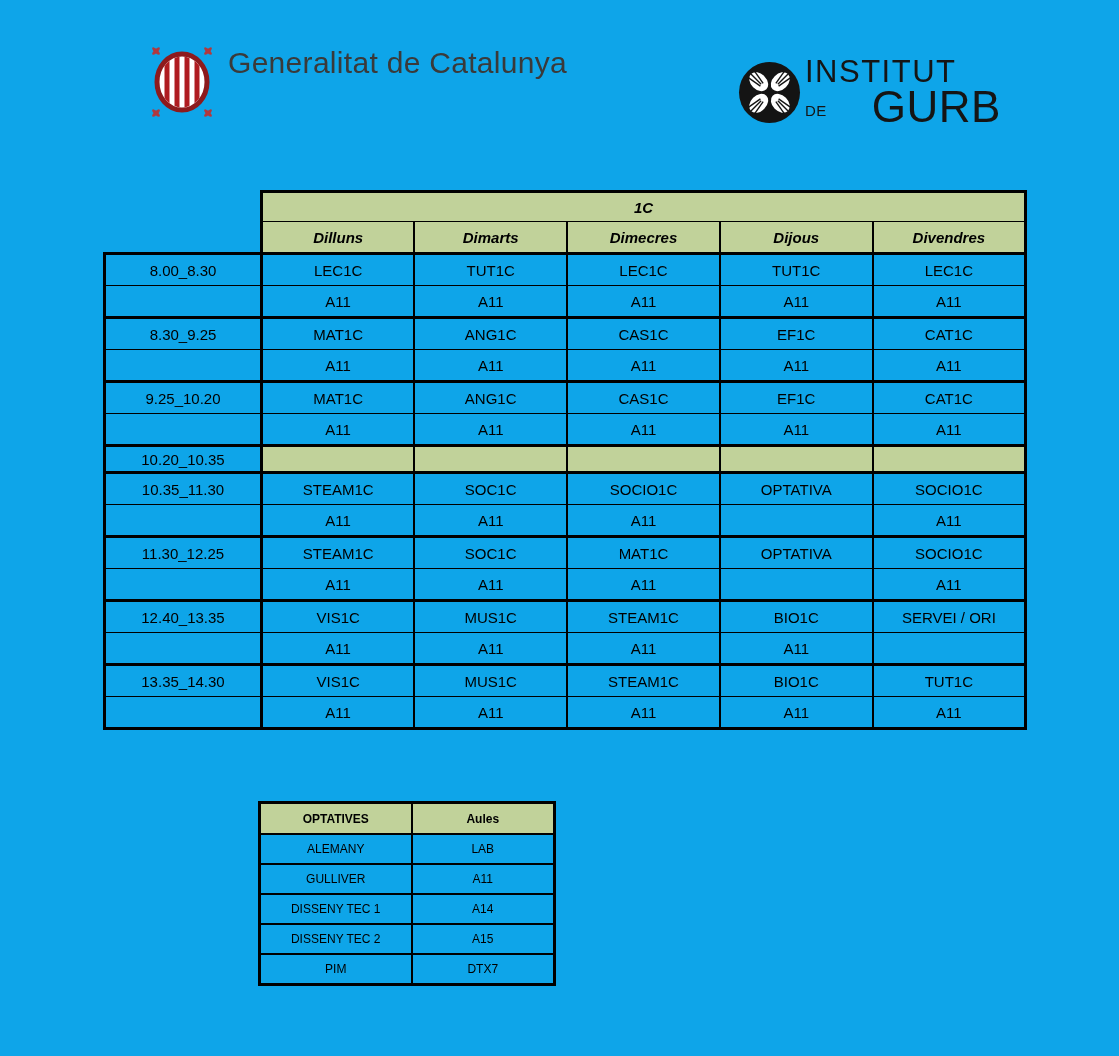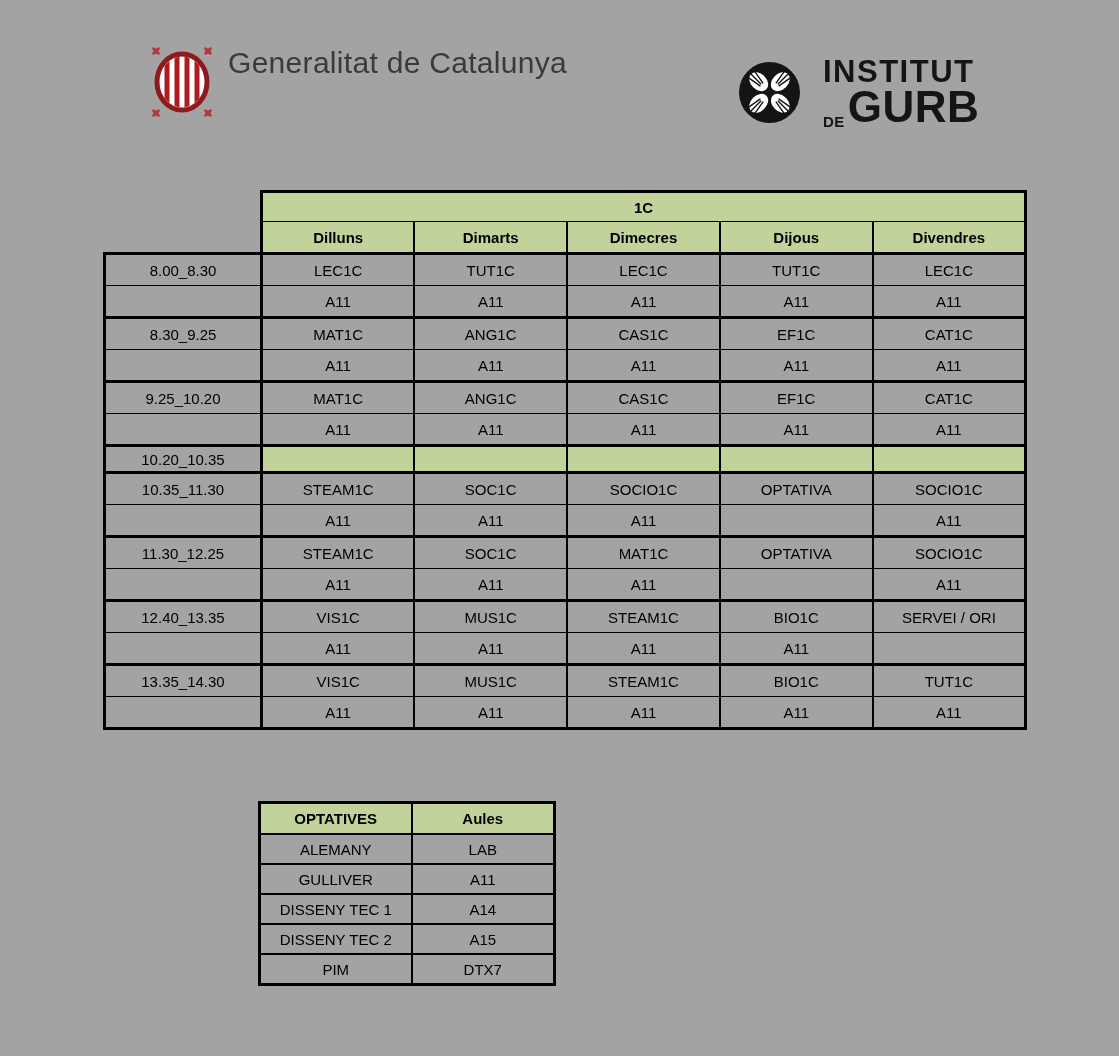--- a/index.html
+++ b/index.html
@@ -1,61 +1,61 @@
 <!DOCTYPE html>
 <html style="--green: #c1d29a; --border: #000000;"><head>
 <meta charset="utf-8">
 <style>
   :root{
     --green:#c1d29a;
     --border:#000000;
   }
   html,body{margin:0;padding:0;background:#ffffff;}
   .page{
-    position:relative;width:1119px;height:1056px;background:#a3a3a3;overflow:hidden;
+    position:relative;width:1119px;height:1056px;background:#0ea5e9;overflow:hidden;
     font-family:"Liberation Sans","DejaVu Sans",sans-serif;color:#000;
   }
 
   
   .gencat{position:absolute;left:150px;top:44px;display:flex;align-items:flex-start;}
   .gencat svg{display:block;}
   .gencat-text{margin-left:14px;padding-top:3px;}
   .gencat-line1{font-size:30px;color:#3a3a3a;letter-spacing:.3px;line-height:32px;}
   .gencat-line2{font-size:33px;color:#161616;font-weight:bold;letter-spacing:.2px;line-height:34px;}
 
   .gurb{position:absolute;left:738px;top:56px;display:flex;align-items:center;}
   .gurb svg{display:block;}
-  .gurb-text{margin-left:22px;color:#151515;font-weight:bold;line-height:1;}
+  .gurb-text{margin-left:4px;color:#151515;font-weight:normal;line-height:1;}
   .gurb-line1{font-size:31px;letter-spacing:1.5px;}
-  .gurb-line2{display:flex;align-items:flex-end;margin-top:2px;}
+  .gurb-line2{display:flex;align-items:center;margin-top:2px;gap:42px;}
   .gurb-de{font-size:15px;letter-spacing:.5px;margin-top:2px;margin-right:3px;}
   .gurb-name{font-size:44px;letter-spacing:.5px;margin-top:-4px;}
 
   
   table{border-collapse:collapse;table-layout:fixed;}
   .timetable{position:absolute;left:103px;top:190px;width:924px;font-size:15px;}
   .timetable th,.timetable td{
     border:2px solid var(--border);height:30px;padding:0;
     text-align:center;vertical-align:middle;overflow:hidden;white-space:nowrap;
   }
   .timetable .ghost{border:none;background:transparent;}
   .timetable .green{background:var(--green);}
-  .timetable thead th{font-weight:bold;}
+  .timetable thead th{font-weight:bold;font-style:italic;}
   tr.title-row th{border-top-width:3px;border-left-width:3px;border-right-width:3px;border-bottom-width:1.5px;height:28px;}
   tr.days-row th{border-top-width:1.5px;border-bottom-width:3px;background:var(--green);}
   tr.days-row th:first-of-type{border-left-width:3px;}
   tr.days-row th:last-child{border-right-width:3px;}
   tr.class-row td{border-top-width:3px;border-bottom-width:1.5px;}
   tr.room-row td{border-top-width:1.5px;border-bottom-width:3px;}
   tr.break-row td{border-top-width:3px;border-bottom-width:3px;height:24px;}
   .timetable td.time-cell{border-left-width:3px;border-right-width:3px;}
   .timetable td:last-child{border-right-width:3px;}
 
   
-  .optatives{position:absolute;left:258px;top:801px;width:295px;font-size:15px;}
+  .optatives{position:absolute;left:258px;top:801px;width:295px;font-size:12px;}
   .optatives th,.optatives td{
     border:2px solid var(--border);height:28px;padding:0;
     text-align:center;vertical-align:middle;white-space:nowrap;
   }
   .optatives thead th{background:var(--green);font-weight:bold;height:29px;border-top-width:3px;}
   .optatives th:first-child,.optatives td:first-child{border-left-width:3px;}
   .optatives th:last-child,.optatives td:last-child{border-right-width:3px;}
   .optatives tbody tr:last-child td{border-bottom-width:3px;}
 </style>
 </head>

